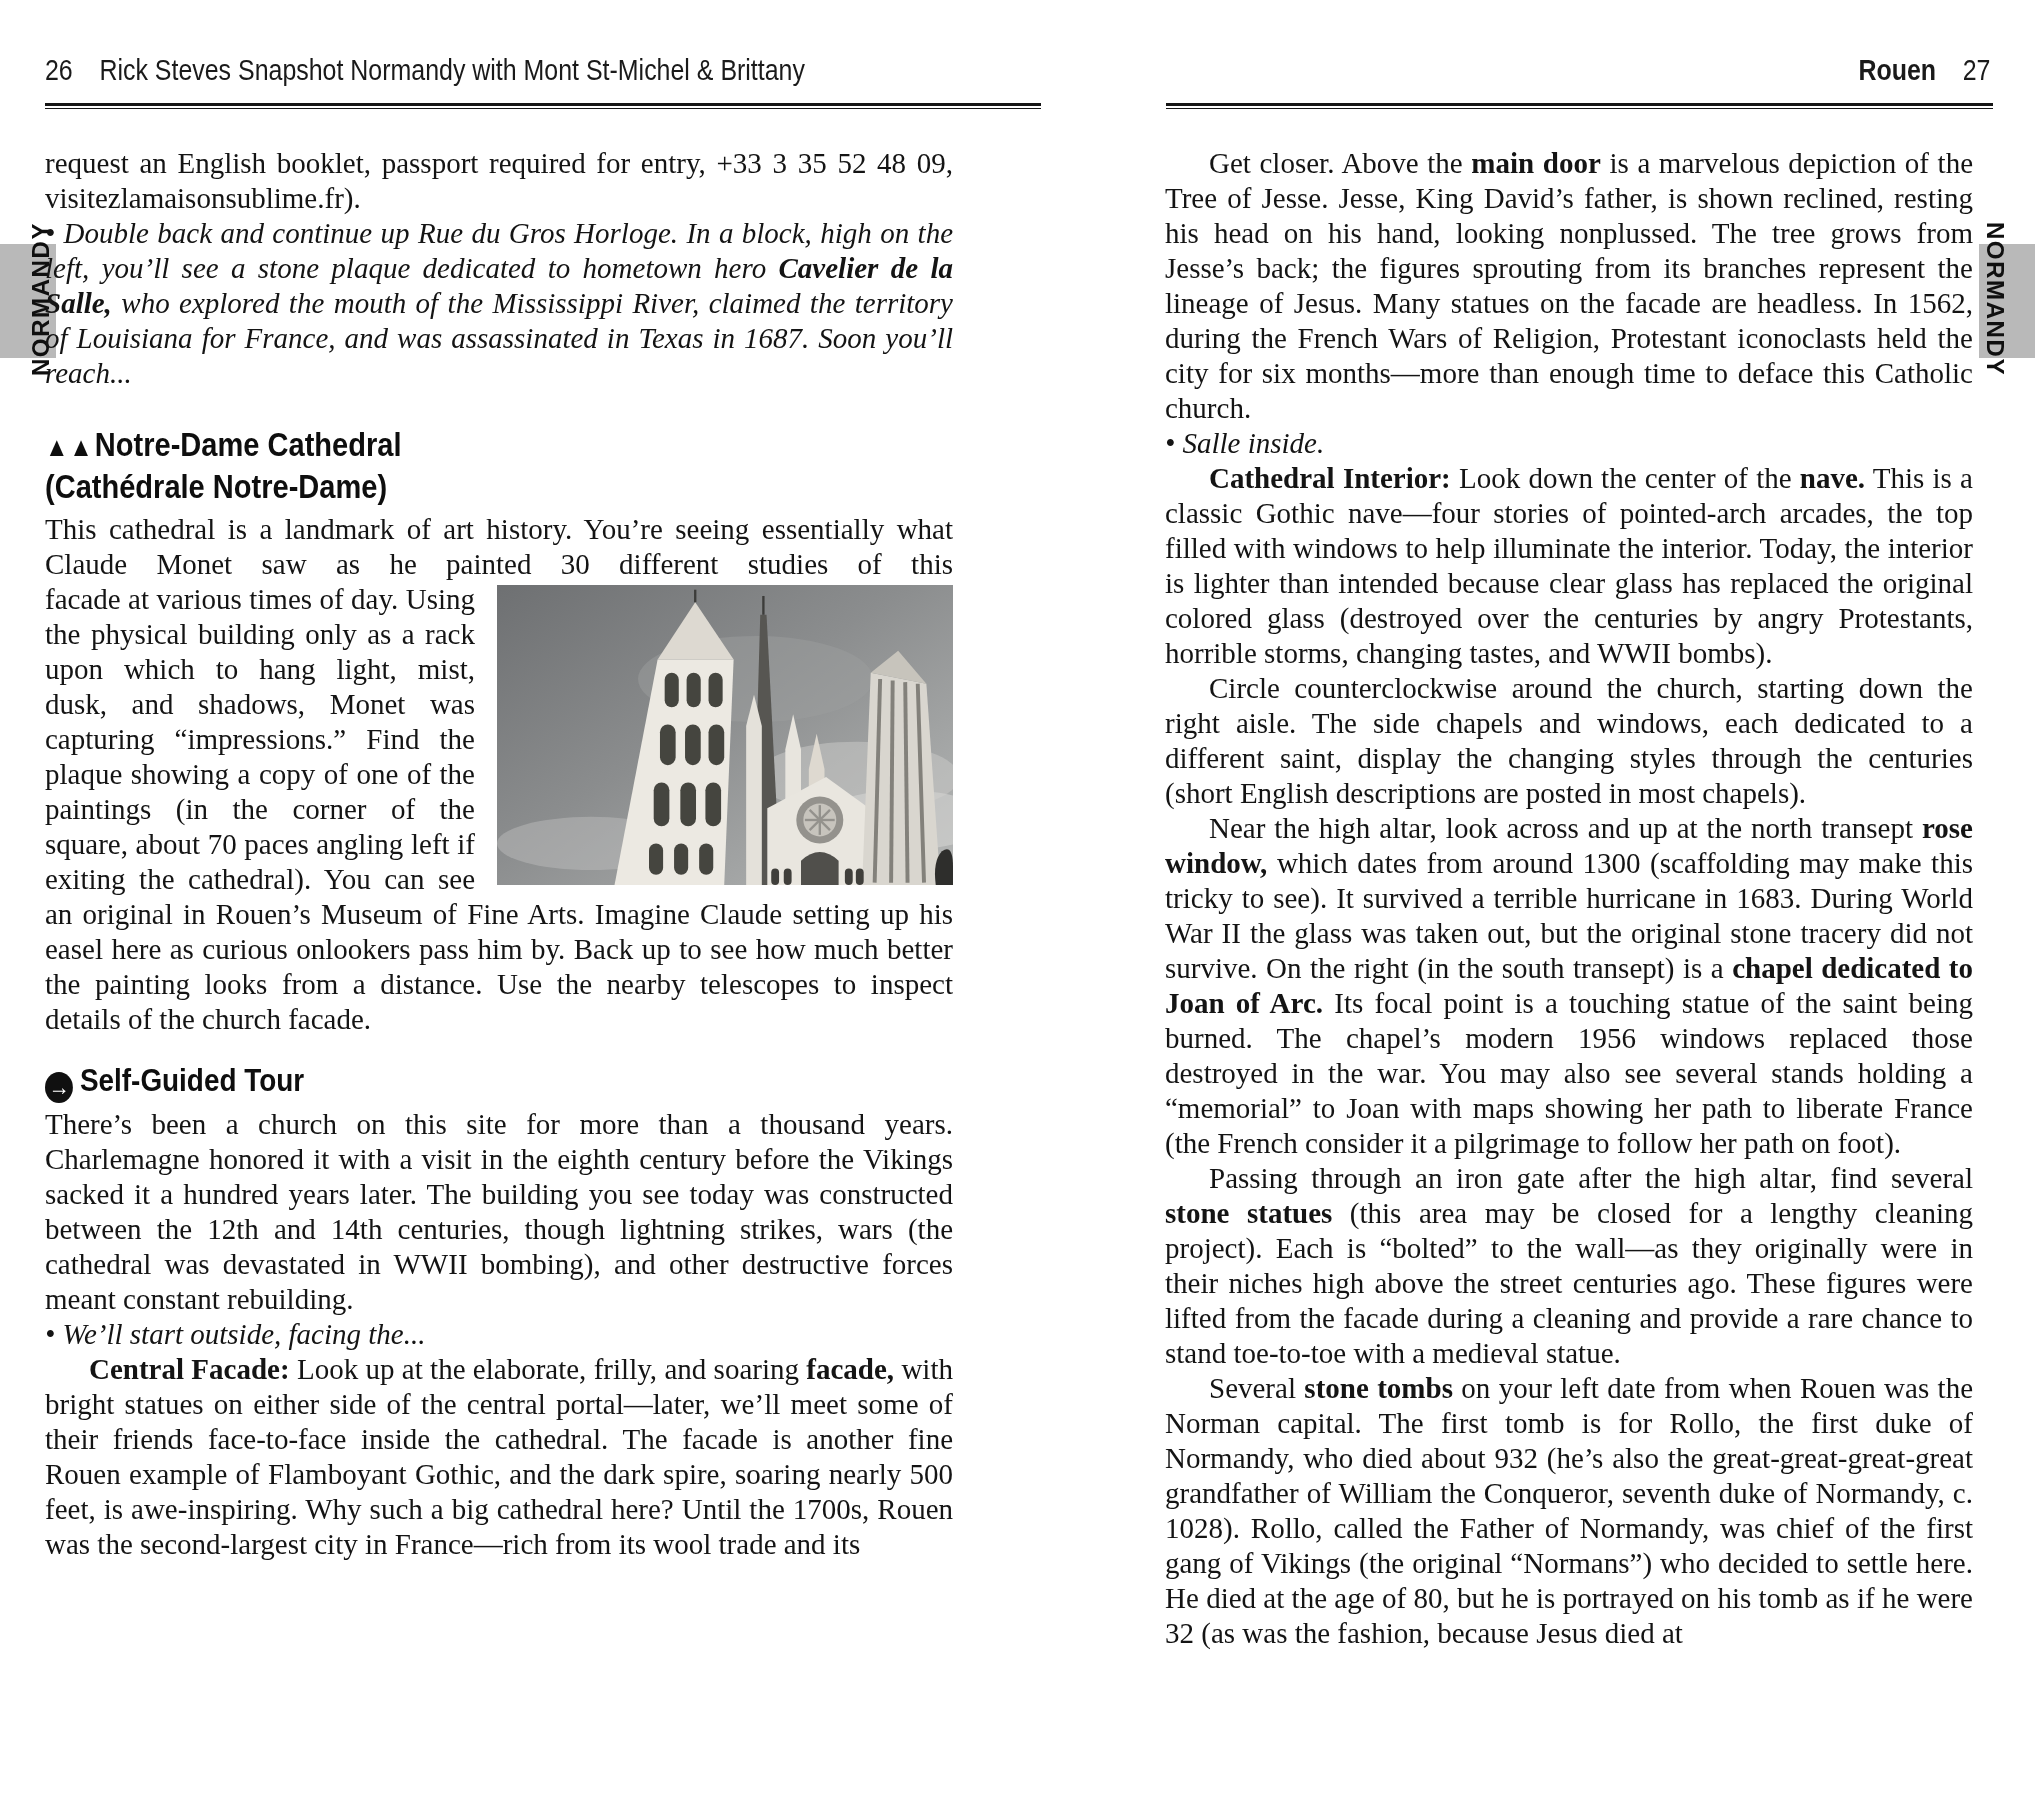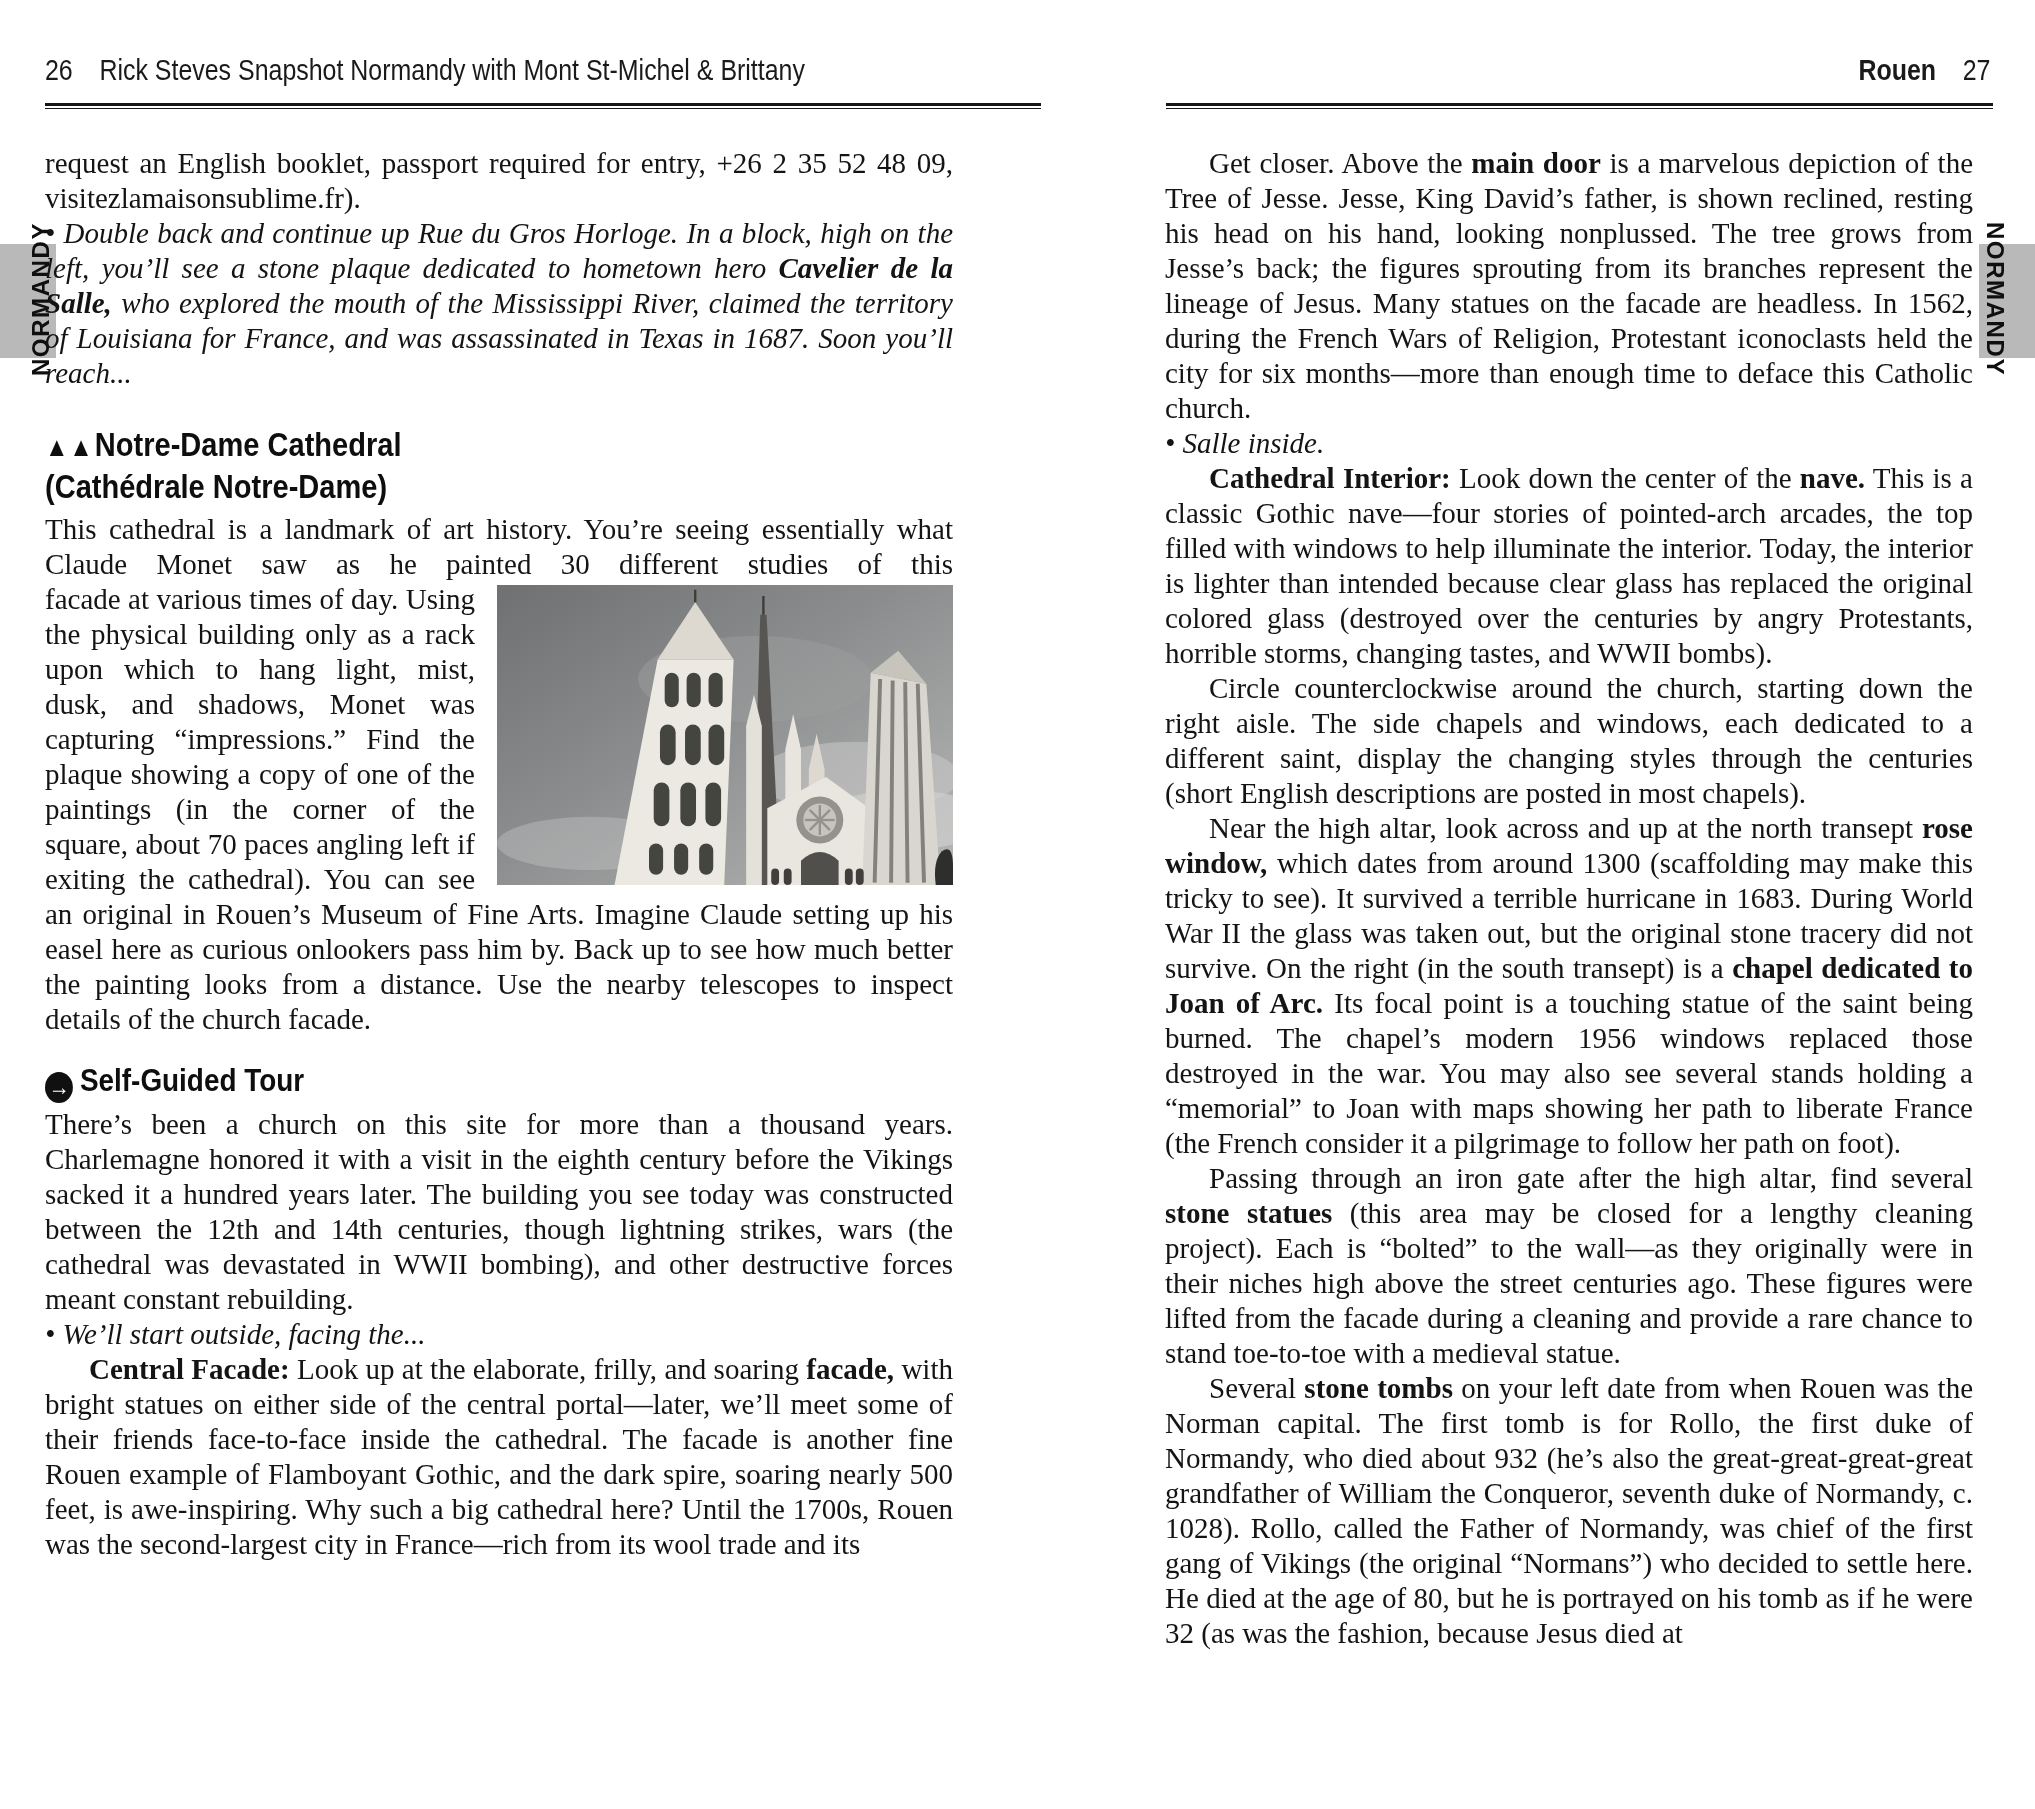--- a/index.html
+++ b/index.html
@@ -64,21 +64,21 @@
       <span class="pgnum">26</span><span class="title-gap"></span><span>Rick Steves Snapshot Normandy with Mont St-Michel &amp; Brittany</span>
     </span>
   </div>
   <div class="double-rule rule-left"></div>
 
   <div class="tab-block tab-block-left"></div>
   <div class="tab-label tab-label-left">NORMANDY</div>
 
   <div class="column col-left">
 
-    <p class="body"><span class="run-normal">request an English booklet, passport required for entry, +26 2 35 52 48 09, visitezlamaisonsublime.fr).</span></p>
+    <p class="body"><span class="run-normal">request an English booklet, passport required for entry, +33 3 35 52 48 09, visitezlamaisonsublime.fr).</span></p>
 
     <p class="body"><span class="run-italic">• Double back and continue up Rue du Gros Horloge. In a block, high on the left, you’ll see a stone plaque dedicated to hometown hero </span><span class="run-bolditalic">Cavelier de la Salle,</span><span class="run-italic"> who explored the mouth of the Mississippi River, claimed the territory of Louisiana for France, and was assassinated in Texas in 1687. Soon you’ll reach...</span></p>
 
     <h2 class="sight">
       <span class="rating">▲▲</span><span>Notre-Dame Cathedral</span><br>
       <span>(Cathédrale Notre-Dame)</span>
     </h2>
 
     <p class="body force-justify"><span class="run-normal">This cathedral is a landmark of art history. You’re seeing essentially what Claude Monet saw as he painted 30 different studies of this</span></p>
 

